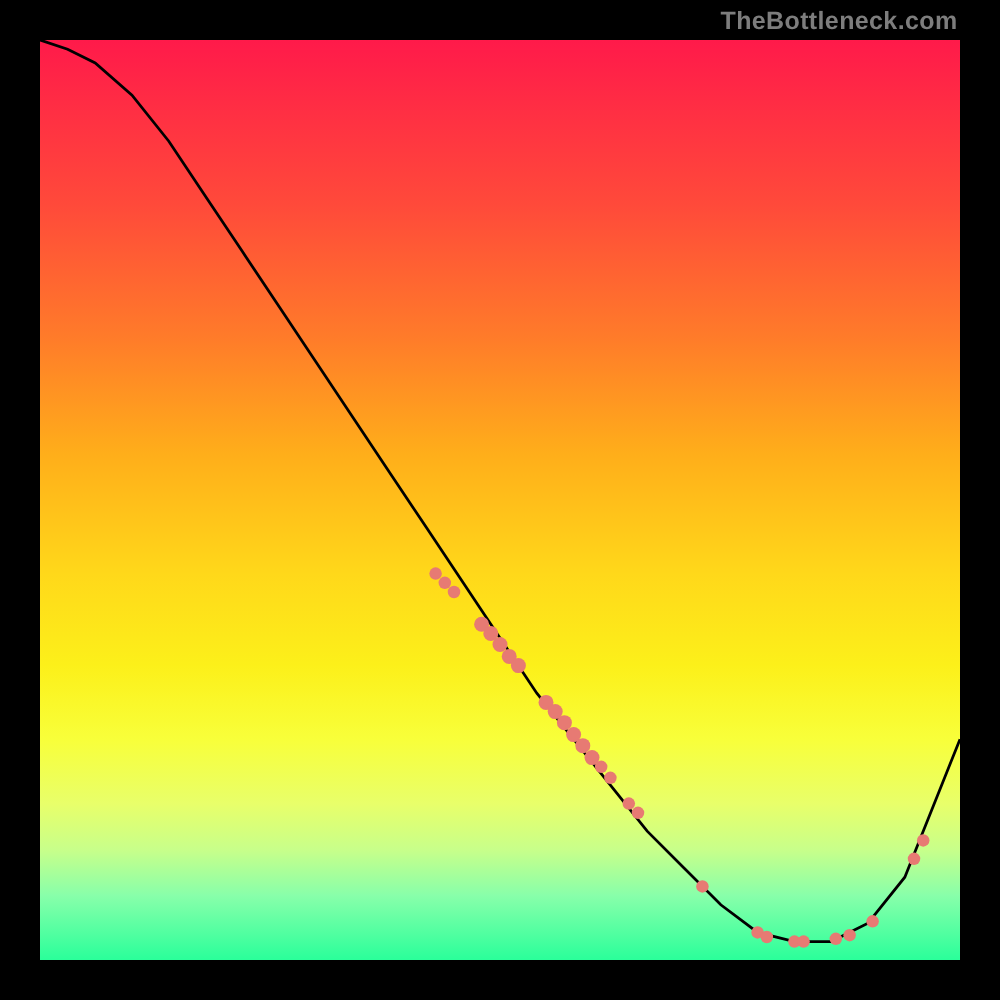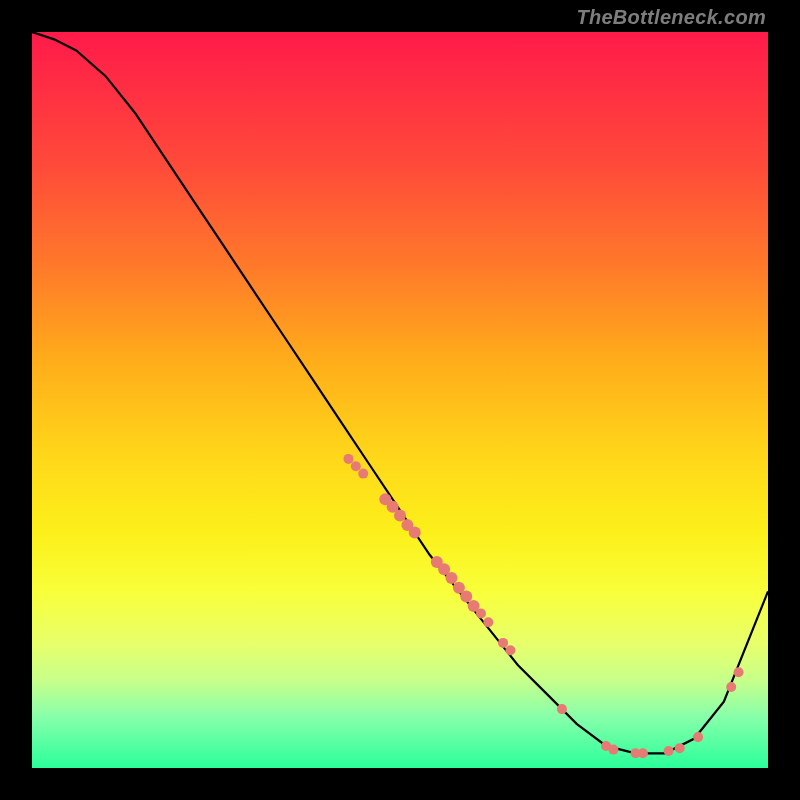--- a/index.html
+++ b/index.html
@@ -42,21 +42,20 @@
   }
   .watermark {
     position: absolute;
     top: 6px;
     right: 34px;
     color: #7d7d7d;
     font-size: 20px;
     font-weight: 600;
     letter-spacing: 0.3px;
     user-select: none;
-    font-style: italic;
   }
   svg.curve {
     position: absolute;
     left: 0;
     top: 0;
     width: 736px;
     height: 736px;
   }
   .curve-path {
     fill: none;

